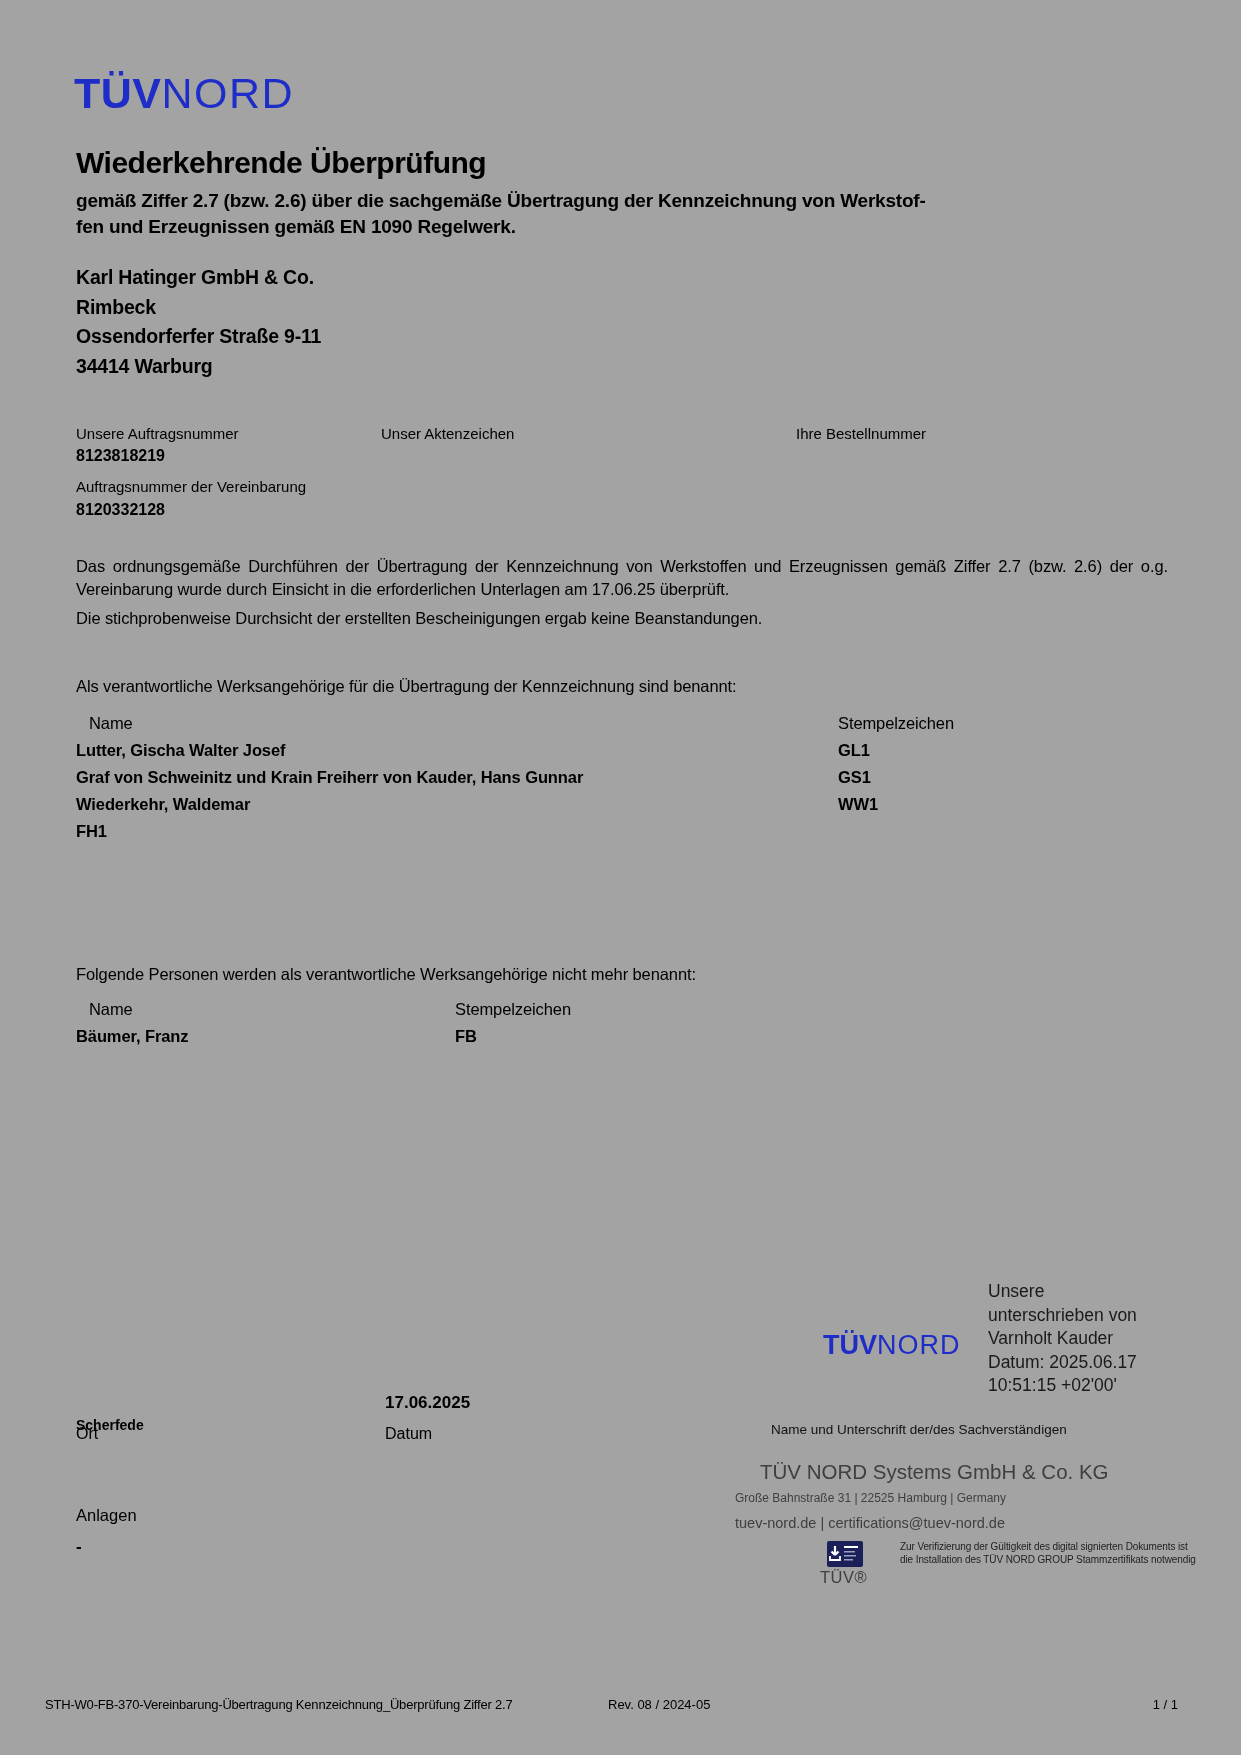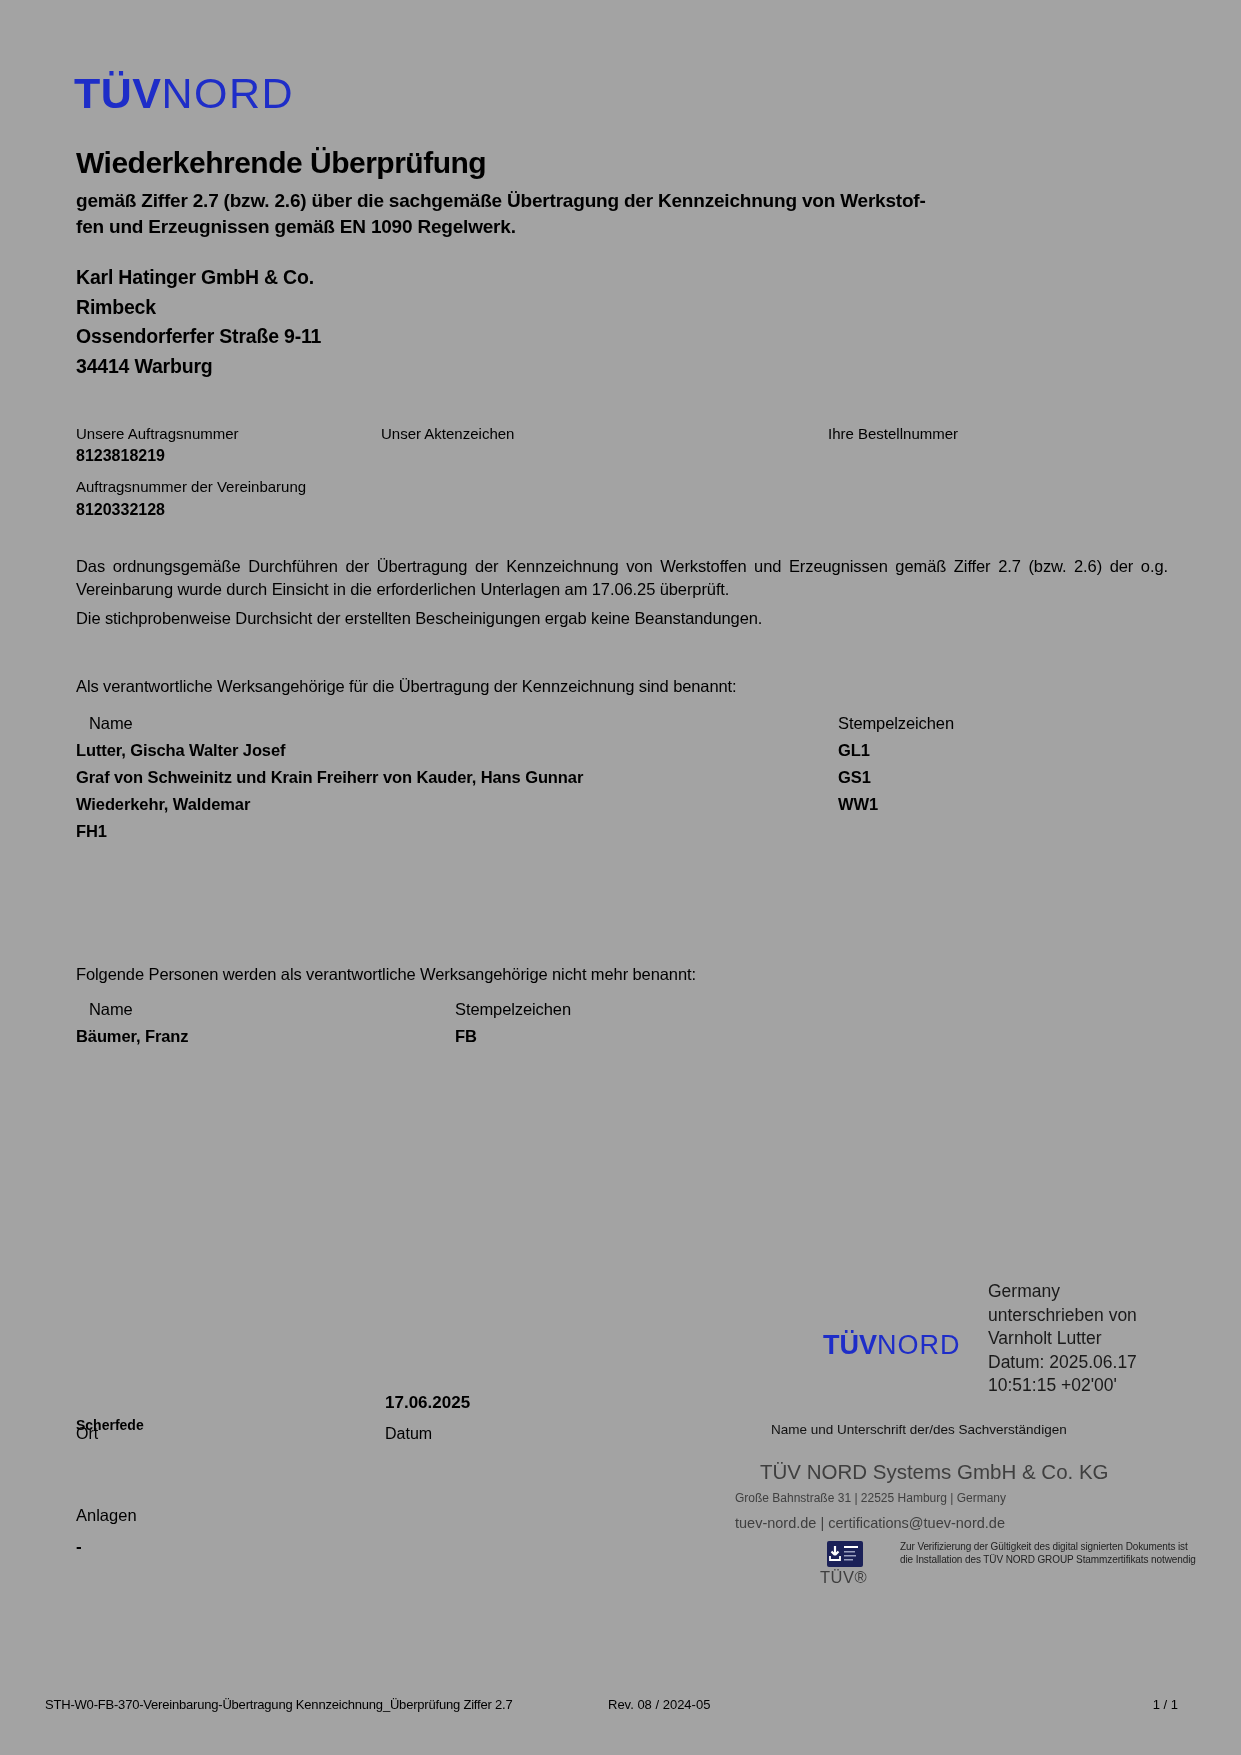--- a/index.html
+++ b/index.html
@@ -100,21 +100,21 @@
 
   <div class="abs recipient">
     <div>Karl Hatinger GmbH &amp; Co.</div>
     <div>Rimbeck</div>
     <div>Ossendorferfer Straße 9-11</div>
     <div>34414 Warburg</div>
   </div>
 
   <div class="abs ref-label" style="left:76px;top:424px;">Unsere Auftragsnummer</div>
   <div class="abs ref-label" style="left:381px;top:424px;">Unser Aktenzeichen</div>
-  <div class="abs ref-label" style="left:828px;top:424px;">Ihre Bestellnummer</div>
+  <div class="abs ref-label" style="left:796px;top:424px;">Ihre Bestellnummer</div>
   <div class="abs ref-value" style="left:76px;top:446px;">8123818219</div>
   <div class="abs ref-label" style="left:76px;top:477px;">Auftragsnummer der Vereinbarung</div>
   <div class="abs ref-value" style="left:76px;top:500px;">8120332128</div>
 
   <div class="abs body-text para1">
     <div>Das ordnungsgemäße Durchführen der Übertragung der Kennzeichnung von Werkstoffen und Erzeugnissen gemäß Ziffer 2.7 (bzw. 2.6) der o.g. Vereinbarung wurde durch Einsicht in die erforderlichen Unterlagen am 17.06.25 überprüft.</div>
     <div class="p2">Die stichprobenweise Durchsicht der erstellten Bescheinigungen ergab keine Beanstandungen.</div>
   </div>
 
   <div class="abs body-text intro1">Als verantwortliche Werksangehörige für die Übertragung der Kennzeichnung sind benannt:</div>
@@ -152,23 +152,23 @@
     <div class="trow brow">
       <div class="cell-name">Bäumer, Franz</div>
       <div class="cell-stamp">FB</div>
     </div>
   </div>
 
   <div class="abs sig-logo">
     <span class="tuv">TÜV</span><span class="nord">NORD</span>
   </div>
   <div class="abs digital-text">
-    <div>Germany</div>
+    <div>Unsere</div>
     <div>unterschrieben von</div>
-    <div>Varnholt Lutter</div>
+    <div>Varnholt Kauder</div>
     <div>Datum: 2025.06.17</div>
     <div>10:51:15 +02'00'</div>
   </div>
   <div class="abs sig-caption">Name und Unterschrift der/des Sachverständigen</div>
 
   <div class="abs place-value">Scherfede</div>
   <div class="abs place-label">Ort</div>
   <div class="abs date-value">17.06.2025</div>
   <div class="abs date-label">Datum</div>
 

